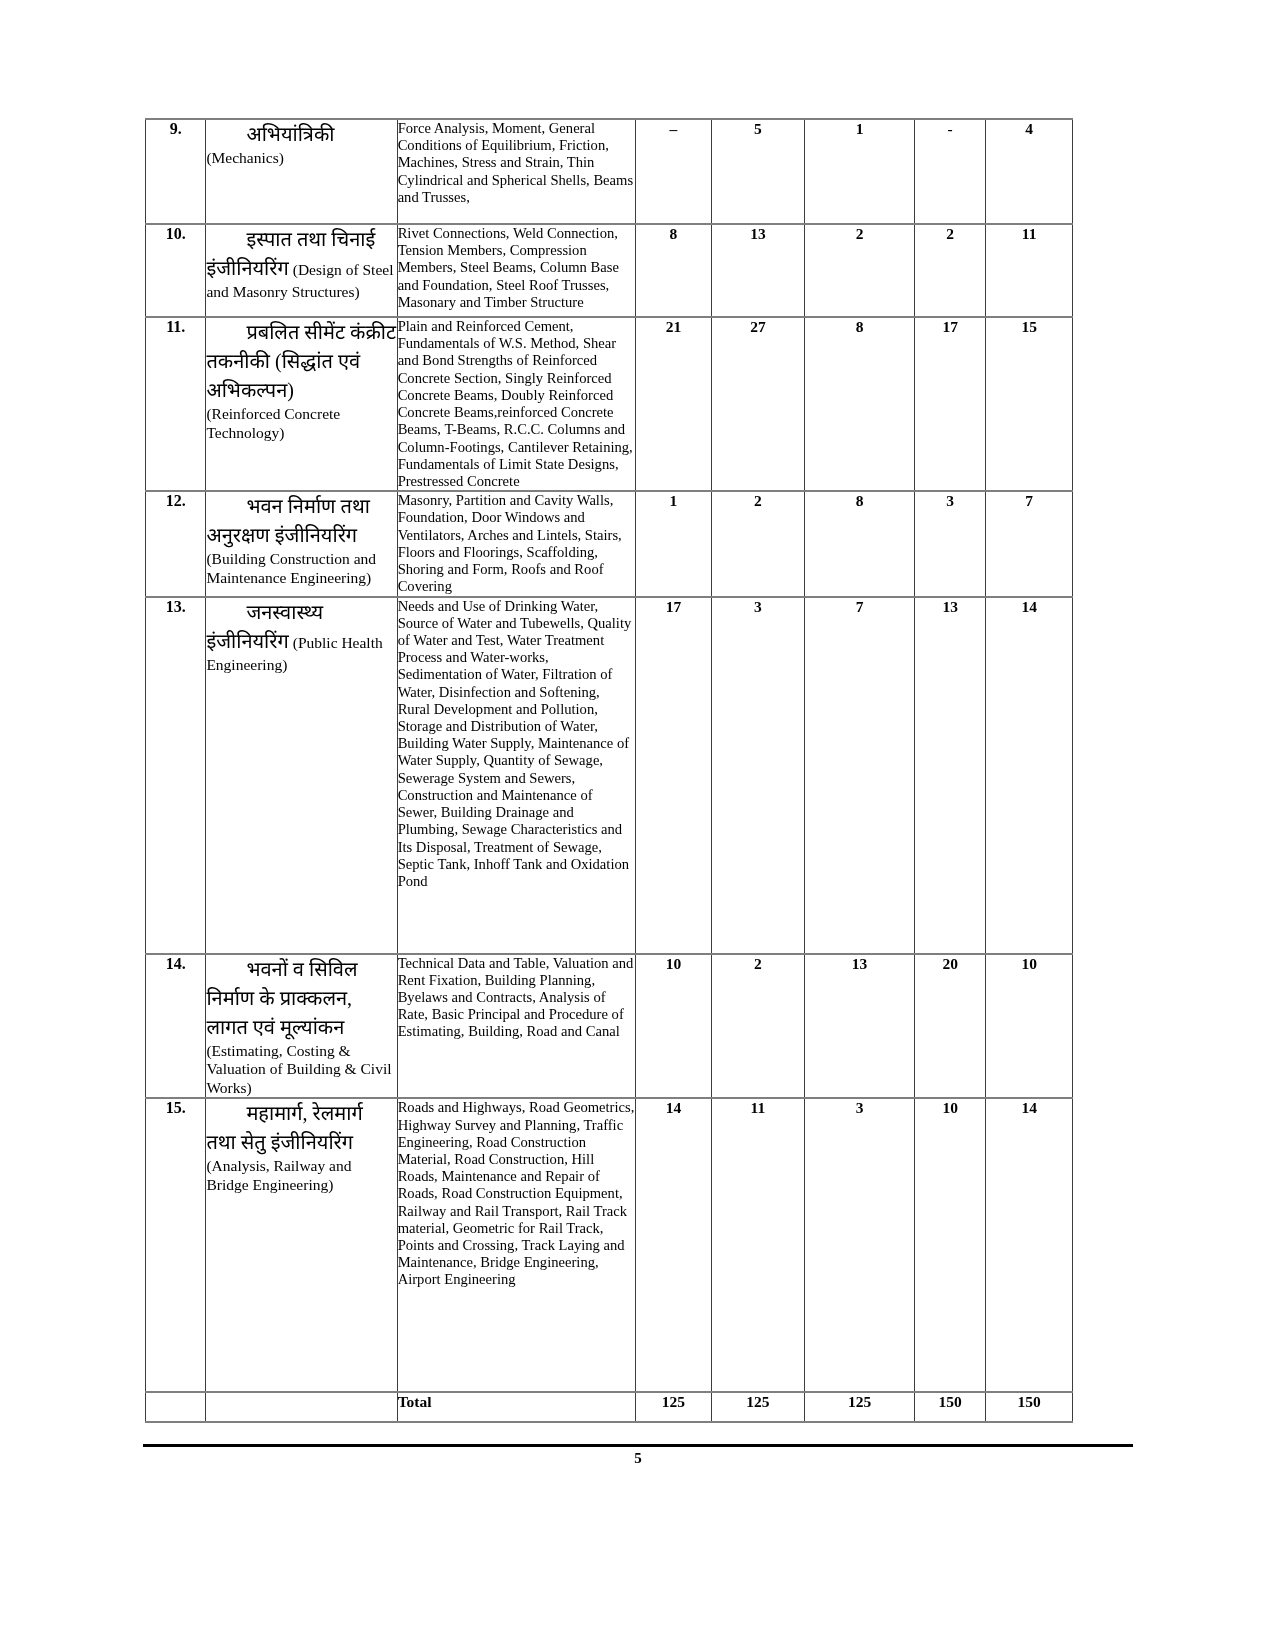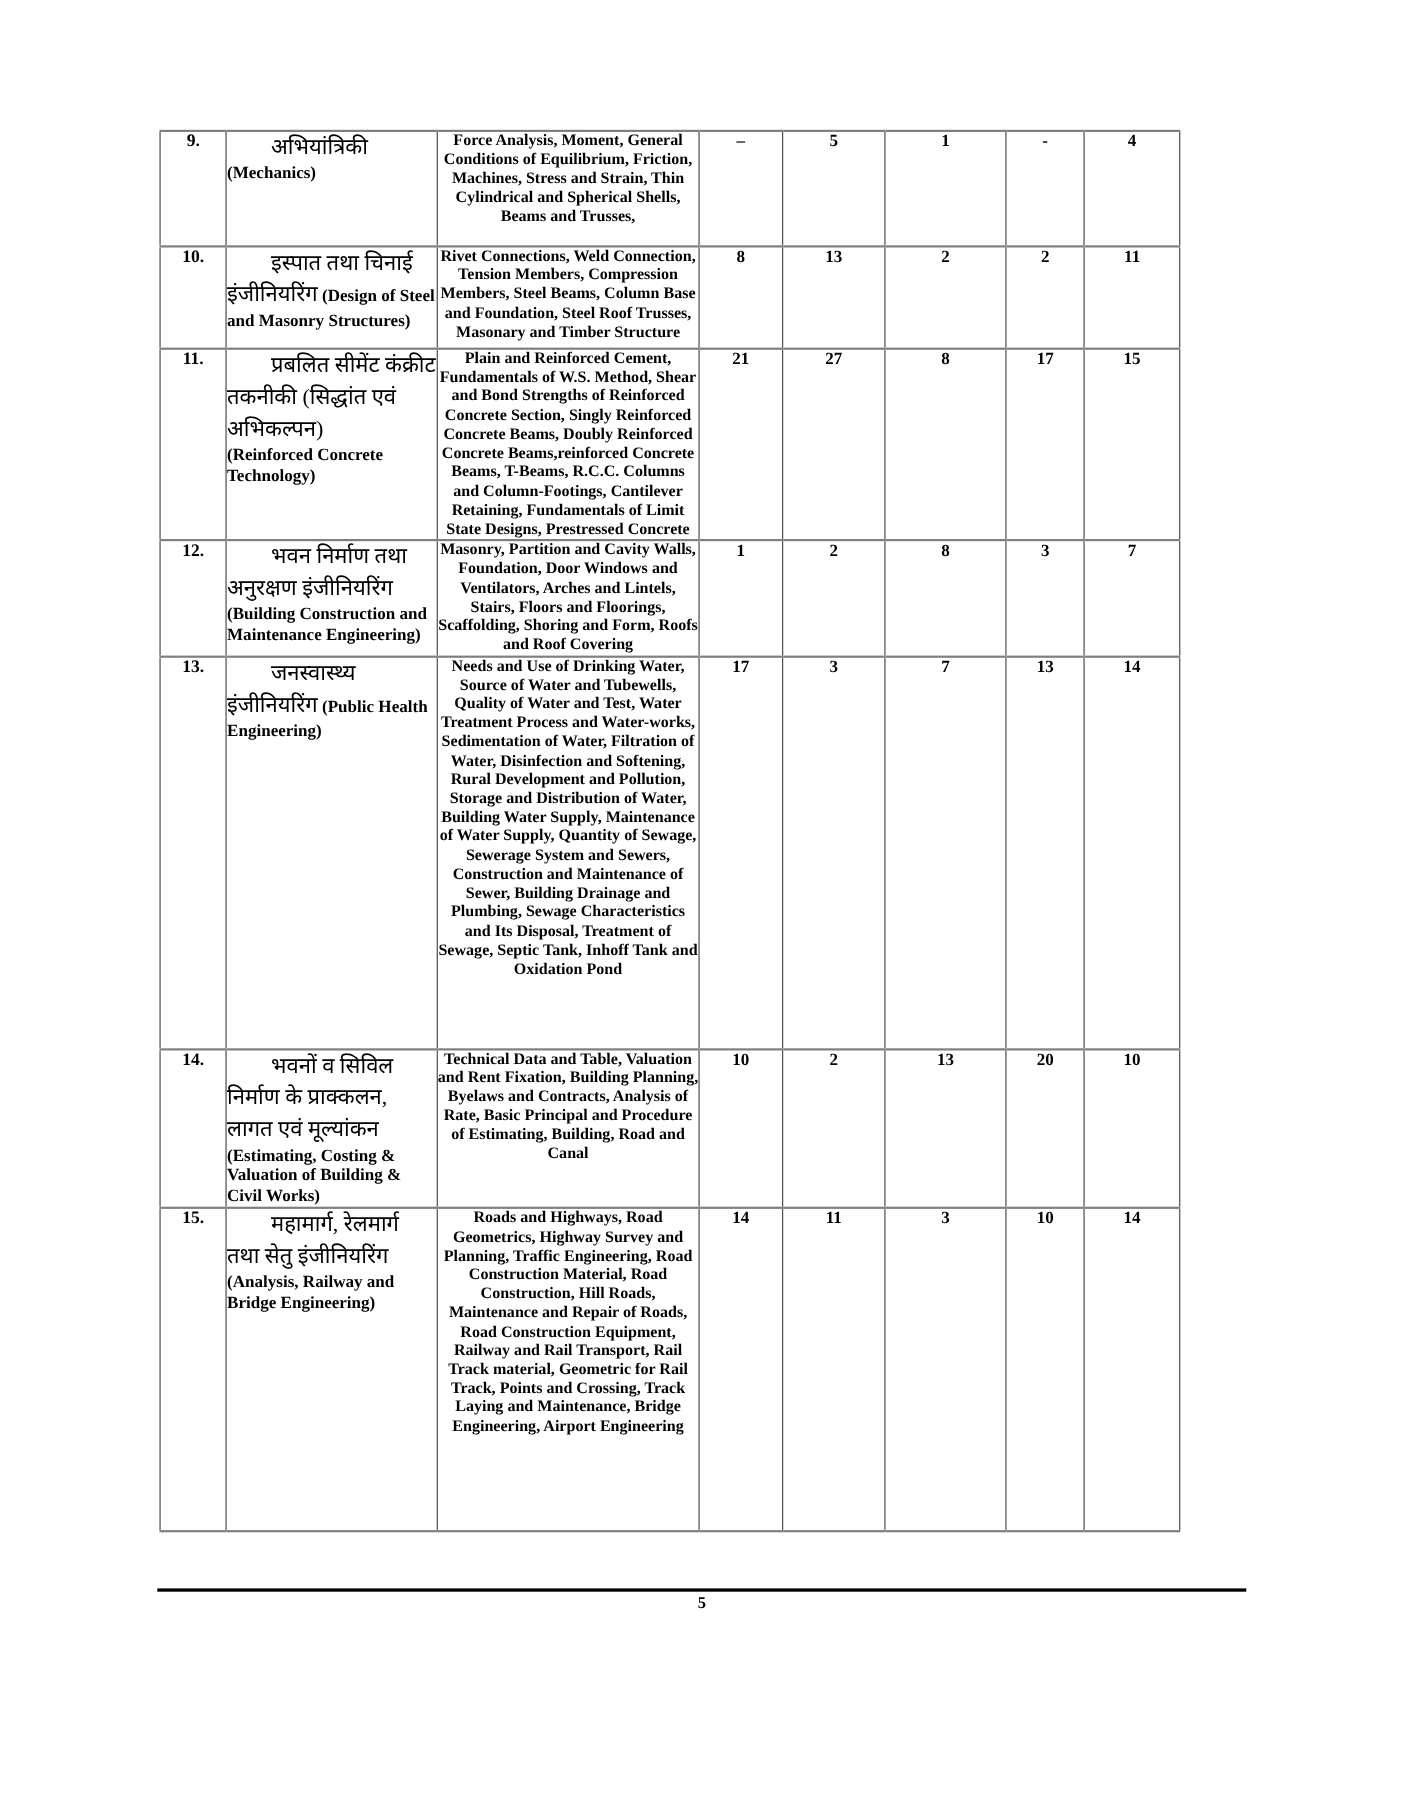--- a/index.html
+++ b/index.html
@@ -15,23 +15,23 @@
     border-bottom:2px solid #7f7f7f;
     padding:0; vertical-align:top; overflow:hidden;
   }
   col.w-num{width:60px;} col.w-subj{width:190px;} col.w-topic{width:237px;}
   col.w-v1{width:75px;} col.w-v2{width:93px;} col.w-v3{width:109px;}
   col.w-v4{width:71px;} col.w-v5{width:86px;}
 
   td.c-num { text-align:center; vertical-align:middle; font-weight:bold; font-size:16px; }
   td.c-subj { vertical-align:middle; padding:2px 2px 2px 8px; }
   .hi { font-size:20px; line-height:1.45; font-weight:normal;margin-left:40px; }
-  .en { font-weight:bold; font-size:15.5px; line-height:1.2; }
+  .en { font-weight:normal; font-size:15.5px; line-height:1.2; }
   .en.nl { display:block; }
-  td.c-topic { font-weight:bold; font-size:14.6px; line-height:1.18; padding:1px 3px 1px 5px;text-align:center; }
+  td.c-topic { font-weight:normal; font-size:14.6px; line-height:1.18; padding:1px 3px 1px 5px; }
   td.c-val { text-align:center; font-weight:bold; font-size:15.5px; padding-top:1px; }
   tr.total-row td { height:28px; }
   td.c-total-label { font-weight:bold; font-size:15.5px; padding:3px 3px 1px 6px; vertical-align:middle; }
 
   .footer-rule { position:absolute; left:143px; top:1444px; width:990px; border-top:3px solid #000; }
   .pagenum { position:absolute; left:143px; top:1450px; width:990px; text-align:center; font-weight:bold; font-size:15px; }
 </style>
 </head>
 <body>
 
@@ -141,19 +141,29 @@
           <span class="en nl">(Analysis, Railway and Bridge Engineering)</span>
         </td>
         <td class="c-topic">Roads and Highways, Road Geometrics, Highway Survey and Planning, Traffic Engineering, Road Construction Material, Road Construction, Hill Roads, Maintenance and Repair of Roads, Road Construction Equipment, Railway and Rail Transport, Rail Track material, Geometric for Rail Track, Points and Crossing, Track Laying and Maintenance, Bridge Engineering, Airport Engineering</td>
         <td class="c-val">14</td>
         <td class="c-val">11</td>
         <td class="c-val">3</td>
         <td class="c-val">10</td>
         <td class="c-val">14</td>
       </tr>
 
+      <tr class="total-row">
+        <td class="c-num"></td>
+        <td class="c-subj"></td>
+        <td class="c-total-label">Total</td>
+        <td class="c-val">125</td>
+        <td class="c-val">125</td>
+        <td class="c-val">125</td>
+        <td class="c-val">150</td>
+        <td class="c-val">150</td>
+      </tr>
     </tbody>
       </table>
   </div>
 
   <div class="footer-rule"></div>
   <div class="pagenum">5</div>
 </div>
 
 </body></html>

